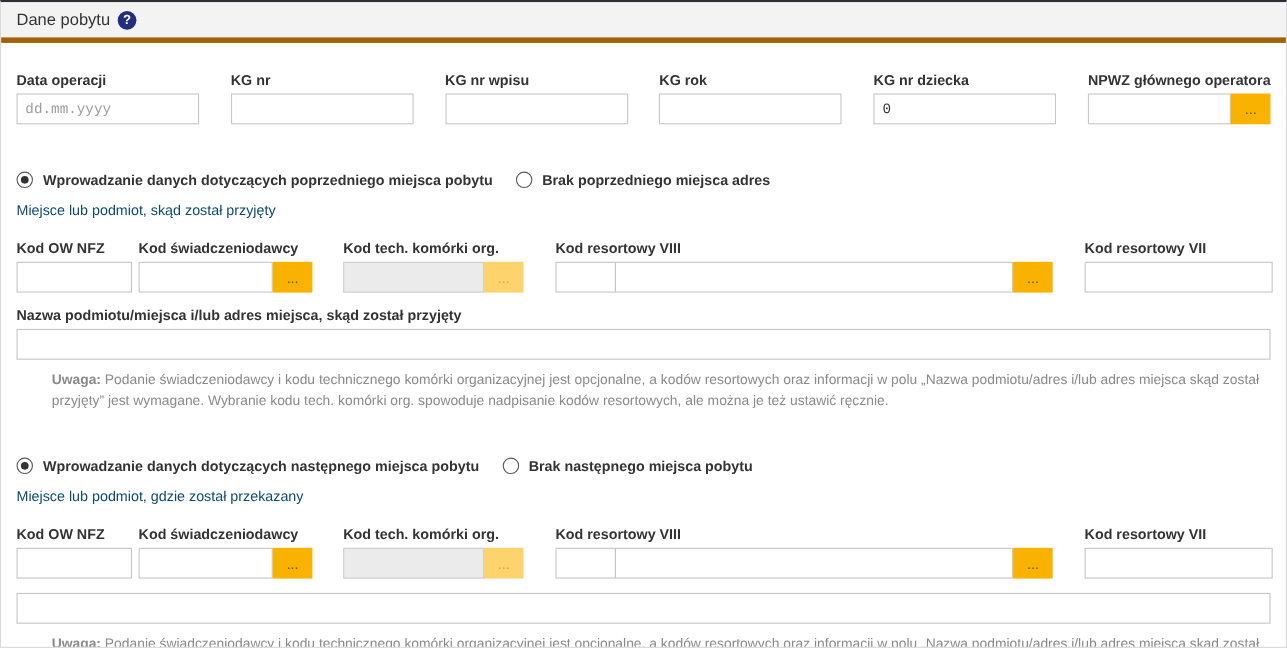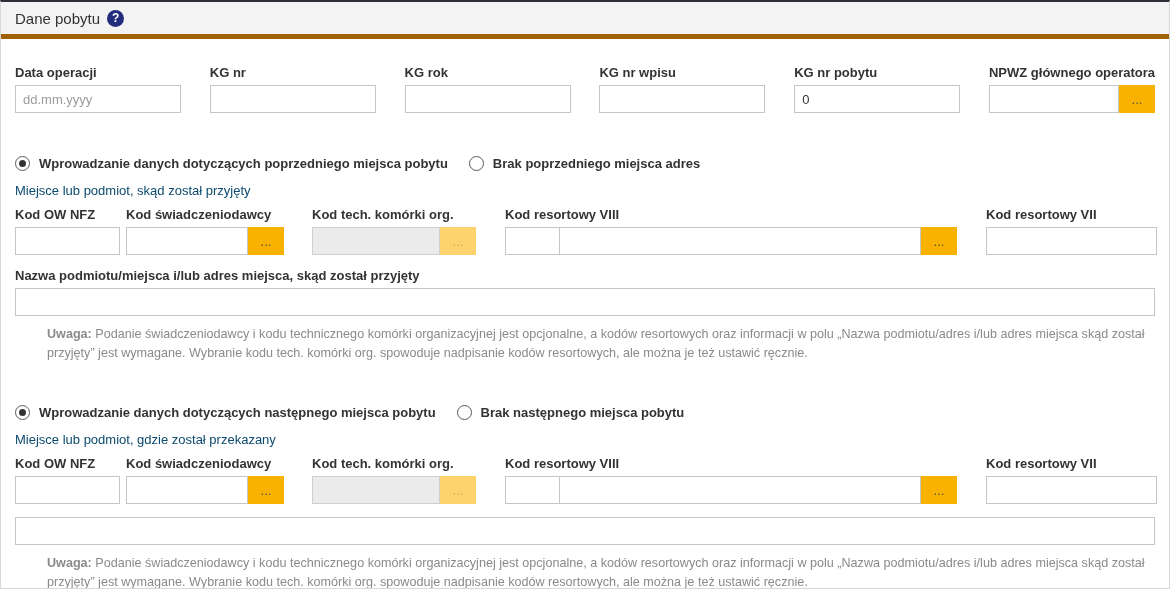--- a/index.html
+++ b/index.html
@@ -14,21 +14,21 @@
   .hdr-title{font-size:15px;color:#333;}
   .help-icon{
     width:17px;height:17px;border-radius:50%;background:#232d7d;color:#fff;
     font-size:12px;font-weight:bold;display:inline-flex;align-items:center;
     justify-content:center;margin-left:7px;cursor:pointer;line-height:1;
   }
   .bd{padding:0 14px;}
   .lbl{font-weight:bold;font-size:13px;color:#333;display:block;margin-bottom:5px;white-space:nowrap;}
   .txt{
     height:28px;box-sizing:border-box;border:1px solid #c6c6c6;background:#fff;
-    font-family:Liberation Sans, sans-serif;font-size:13px;color:#333;padding:0 7px;outline:none;width:100%;
+    font-family:Liberation Mono, monospace;font-size:13px;color:#333;padding:0 7px;outline:none;width:100%;
   }
   .txt::placeholder{color:#9c9c9c;}
   .txt.dis{background:#ebebeb;border-color:#cfcfcf;}
   .pick{
     width:36px;height:28px;flex:0 0 36px;border:0;background:#f9b200;color:#55524a;
     font-size:13px;line-height:1;cursor:pointer;font-family:"Liberation Sans",sans-serif;
   }
   .pick.dis{background:#fcd36c;color:#cfa958;cursor:default;}
   .ig{display:flex;align-items:stretch;}
   .ig .txt{flex:1 1 auto;}
@@ -39,21 +39,21 @@
   .radio-row{display:flex;align-items:flex-end;margin-top:43px;}
   .radio{
     width:15px;height:15px;border-radius:50%;border:1px solid #5a5a5a;background:#fff;
     display:inline-block;position:relative;box-sizing:border-box;flex:0 0 15px;cursor:pointer;
   }
   .radio.checked::after{content:"";position:absolute;left:3px;top:3px;right:3px;bottom:3px;border-radius:50%;background:#333;}
   .radio-lbl{font-weight:bold;font-size:13px;color:#333;margin:0 0 0 9px;cursor:pointer;}
   .radio-gap{width:21px;flex:0 0 21px;}
   .subtitle{font-weight:normal;font-size:13px;color:#0c4a6e;margin-top:12px;}
   
-  .row-codes{display:flex;margin-top:9px;}
+  .row-codes{display:flex;margin-top:20px;}
   .fc-ow{width:105px;flex:0 0 105px;margin-right:6px;}
   .fc-swd{width:158px;flex:0 0 158px;margin-right:28px;}
   .fc-tech{width:164px;flex:0 0 164px;margin-right:29px;}
   .fc-r8{width:452px;flex:0 0 452px;margin-right:29px;}
   .fc-r8 .small{width:55px;flex:0 0 55px;}
   .fc-r8 .big{margin-left:-1px;}
   .fc-r7{width:171px;flex:0 0 171px;margin-left:auto;}
   .name-wrap{margin-top:13px;}
   .note{font-size:12.6px;color:#8a8a8a;line-height:1.48;margin-top:9px;margin-left:32px;}
   .note b{color:#8a8a8a;}
@@ -72,29 +72,29 @@
     <div class="row-top">
       <div class="fld">
         <label class="lbl">Data operacji</label>
         <input class="txt" type="text" placeholder="dd.mm.yyyy" style="">
       </div>
       <div class="fld">
         <label class="lbl">KG nr</label>
         <input class="txt" type="text" value="" style="">
       </div>
       <div class="fld">
+        <label class="lbl">KG nr wpisu</label>
+        <input class="txt" type="text" value="" style="">
+      </div>
+      <div class="fld">
         <label class="lbl">KG rok</label>
         <input class="txt" type="text" value="" style="">
       </div>
       <div class="fld">
-        <label class="lbl">KG nr wpisu</label>
-        <input class="txt" type="text" value="" style="">
-      </div>
-      <div class="fld">
-        <label class="lbl">KG nr pobytu</label>
+        <label class="lbl">KG nr dziecka</label>
         <input class="txt" type="text" value="0" style="">
       </div>
       <div class="fld">
         <label class="lbl">NPWZ głównego operatora</label>
         <div class="ig">
           <input class="txt" type="text" value="" style="">
           <button class="pick">...</button>
         </div>
       </div>
     </div>

